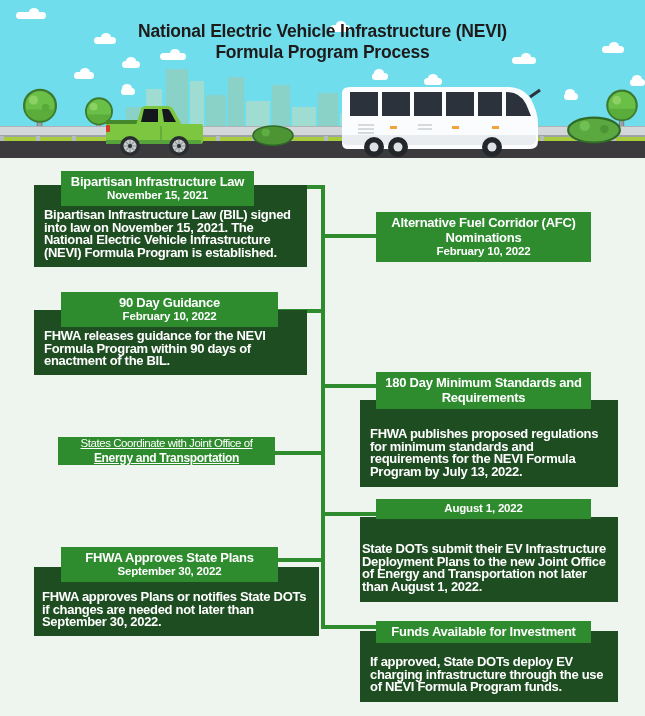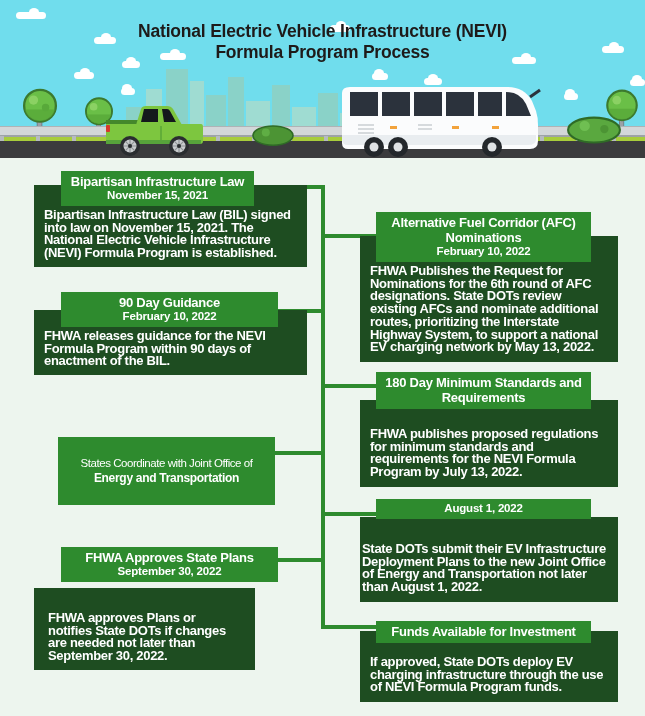--- a/index.html
+++ b/index.html
@@ -27,21 +27,21 @@
   
   .flow-bg{position:absolute;left:0;top:158px;width:645px;height:558px;background:#edf5ee;z-index:0;}
   .connector{position:absolute;background:#2e8b2e;z-index:1;}
   .m-header{position:absolute;z-index:3;background:#2e8b2e;color:#fff;text-align:center;
     padding:3px 4px 4px;box-sizing:border-box;}
   .m-title{font-weight:bold;font-size:13px;line-height:15px;letter-spacing:-0.25px;}
   .m-date{font-weight:bold;font-size:11.5px;line-height:13px;letter-spacing:-0.2px;}
   .m-body{position:absolute;z-index:2;background:#1e4d21;color:#fff;font-weight:bold;
     font-size:13px;line-height:12.7px;letter-spacing:-0.3px;box-sizing:border-box;text-align:left;}
   .coord{position:absolute;z-index:3;background:#2e8b2e;color:#fff;text-align:center;
-    padding:20px 2px;box-sizing:border-box;}
+    padding:0 2px;box-sizing:border-box;text-decoration:underline;}
   .coord .l1{font-weight:400;font-size:11.5px;line-height:13.5px;letter-spacing:-0.45px;}
   .coord .l2{font-weight:bold;font-size:12px;line-height:14px;letter-spacing:-0.3px;}
 </style>
 </head>
 <body>
 
 <div class="canvas">
 
   <div class="sky"></div>
 
@@ -195,27 +195,26 @@
 
   <div class="coord" style="left:58px;top:437px;width:217px">
     <div class="l1">States Coordinate with Joint Office of</div>
     <div class="l2">Energy and Transportation</div>
   </div>
 
   <div class="m-header" style="left:61px;top:547px;width:217px">
     <div class="m-title">FHWA Approves State Plans</div>
     <div class="m-date">September 30, 2022</div>
   </div>
-  <div class="m-body" style="left:34px;top:588px;width:221px;padding:24px 14px 7px">FHWA approves Plans or notifies State DOTs if changes are needed not later than September 30, 2022.</div>
+  <div class="m-body" style="left:34px;top:567px;width:285px;padding:24px 8px 7px">FHWA approves Plans or notifies State DOTs if changes are needed not later than September 30, 2022.</div>
 
   <div class="m-header" style="left:376px;top:212px;width:215px">
     <div class="m-title">Alternative Fuel Corridor (AFC) Nominations</div>
     <div class="m-date">February 10, 2022</div>
   </div>
-  <div class="m-body" style="left:360px;top:236px;width:258px;padding:29px 10px 8px">FHWA Publishes the Request for Nominations for the 6th round of AFC designations.  State DOTs review existing AFCs and nominate additional routes, prioritizing the Interstate Highway System, to support a national EV charging network by May 13, 2022.</div>
 
   <div class="m-header" style="left:376px;top:372px;width:215px">
     <div class="m-title">180 Day Minimum Standards and Requirements</div>
   </div>
   <div class="m-body" style="left:360px;top:400px;width:258px;padding:28px 10px 8px">FHWA publishes proposed regulations for minimum standards and requirements for the NEVI Formula Program by July 13, 2022.</div>
 
   <div class="m-header" style="left:376px;top:499px;width:215px">
     <div class="m-date">August 1, 2022</div>
   </div>
   <div class="m-body" style="left:360px;top:517px;width:258px;padding:26px 2px 8px">State DOTs submit their EV Infrastructure Deployment Plans to the new Joint Office of Energy and Transportation not later than August 1, 2022.</div>

